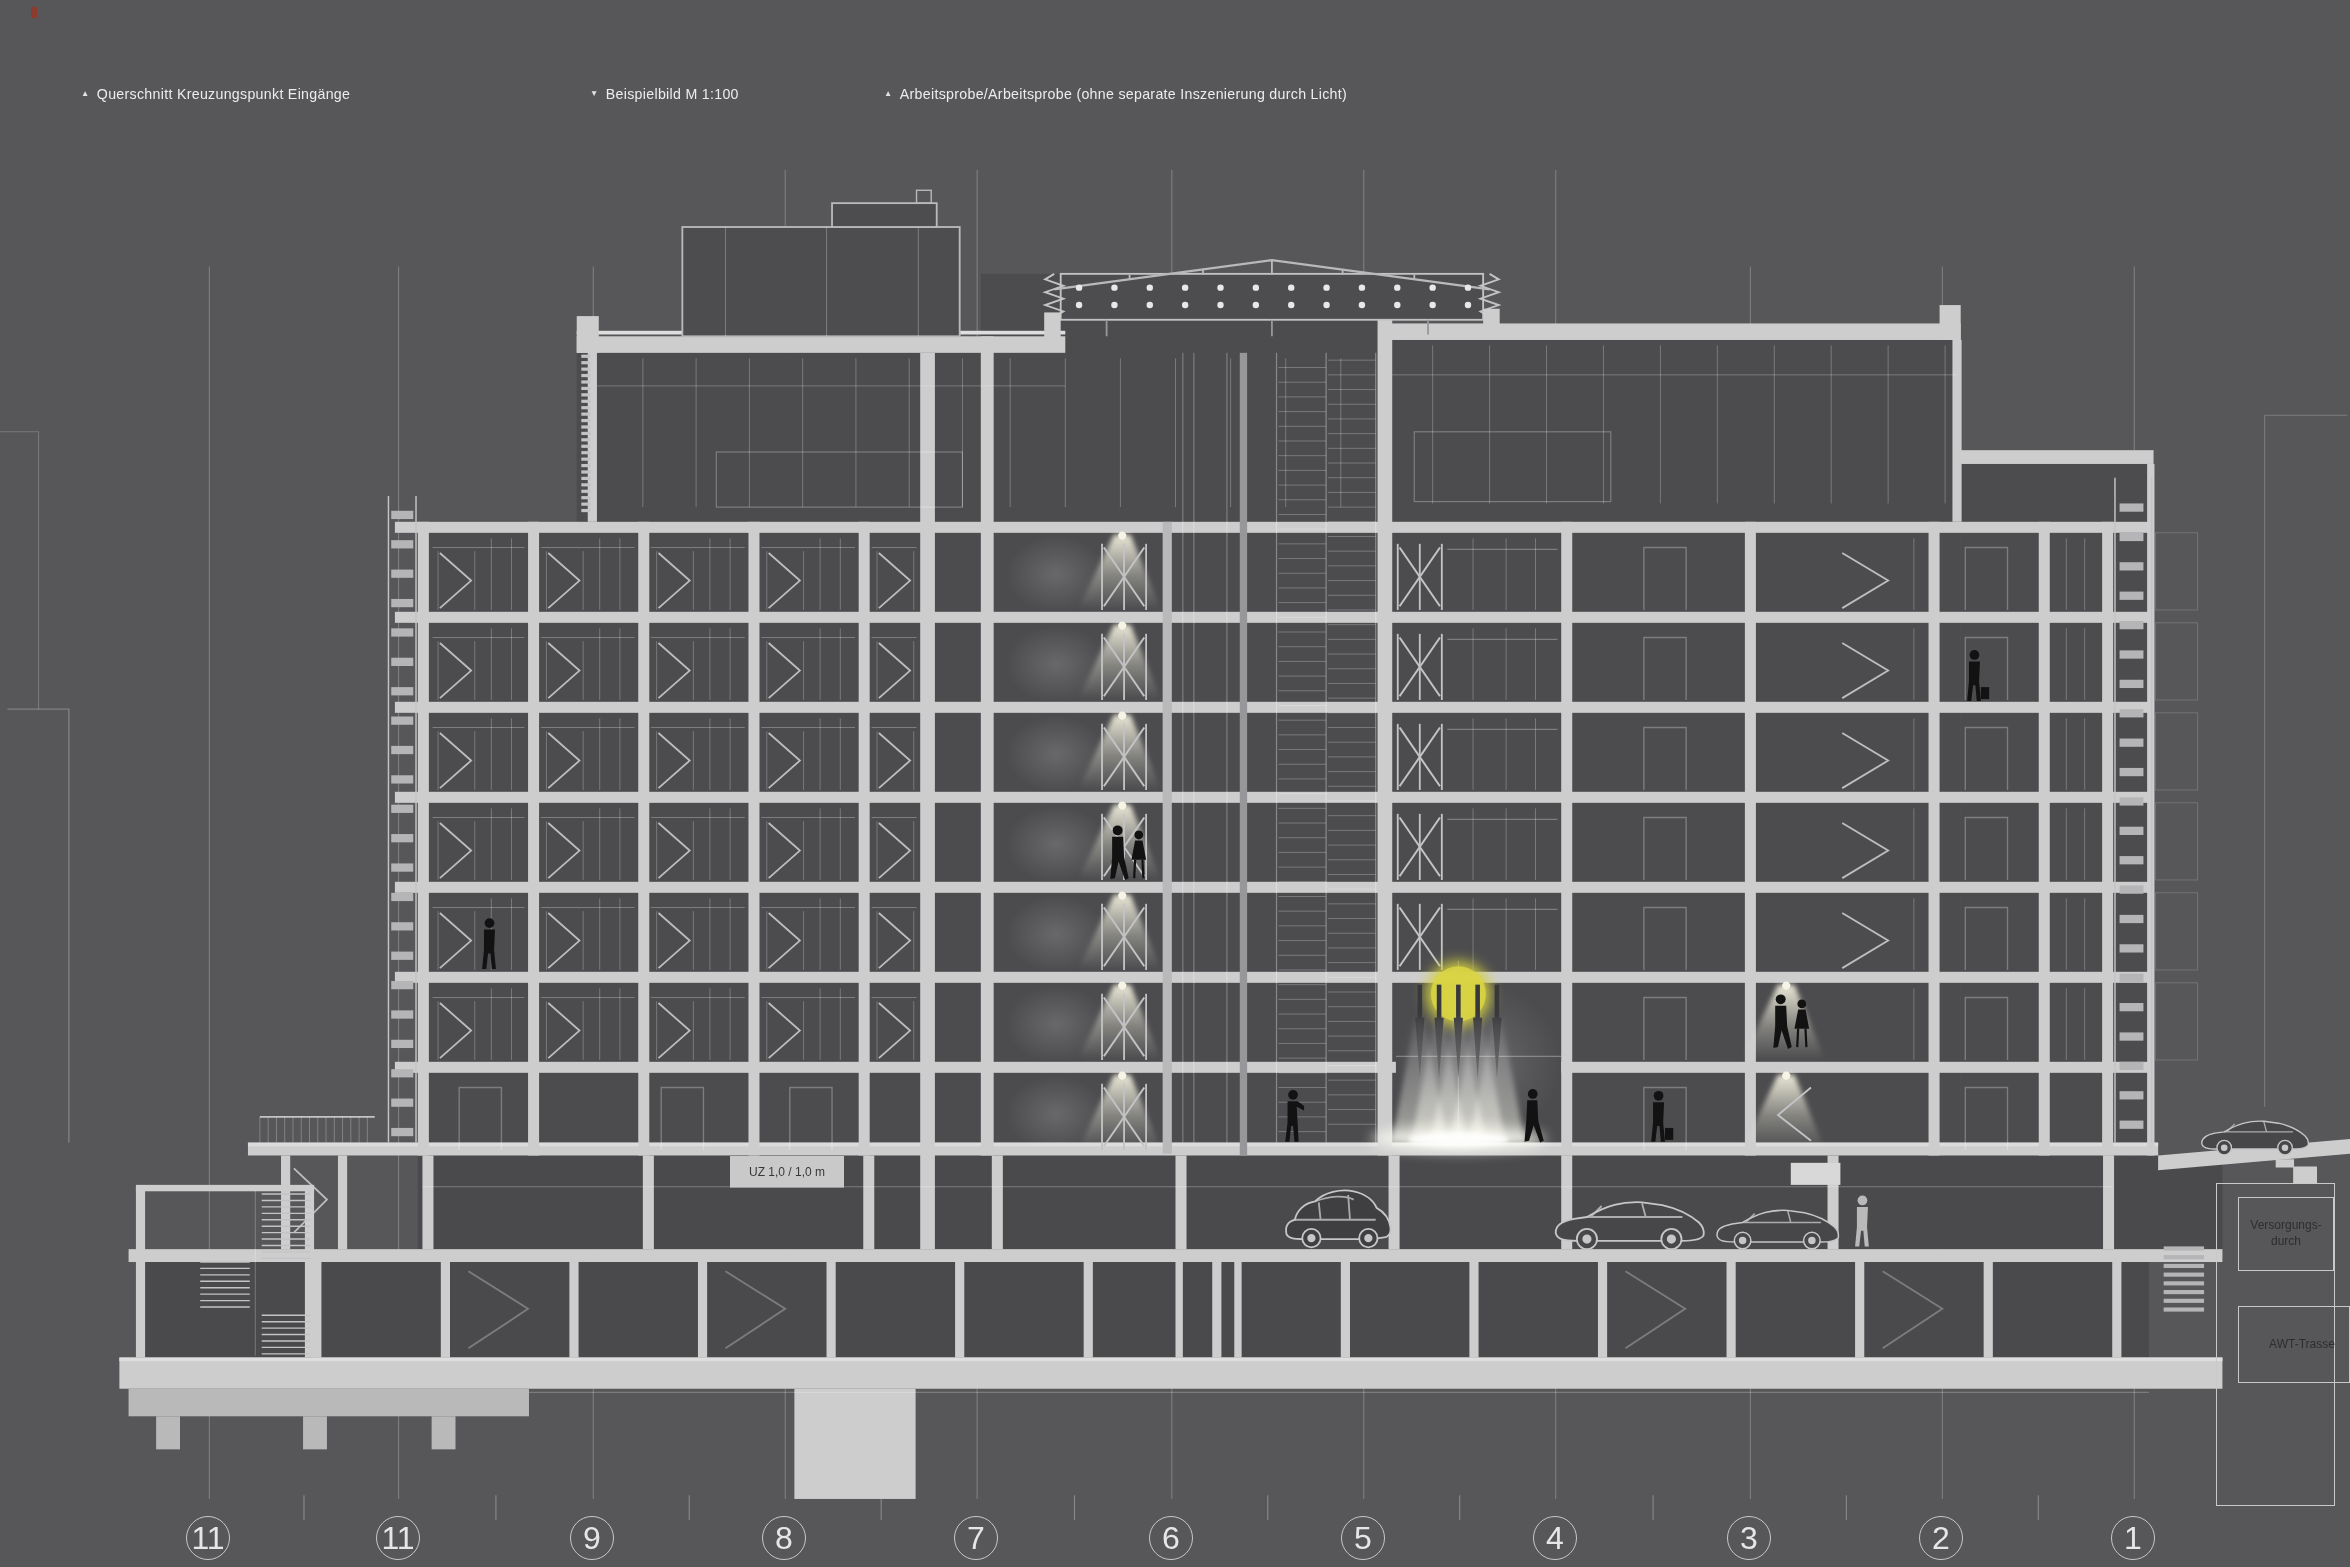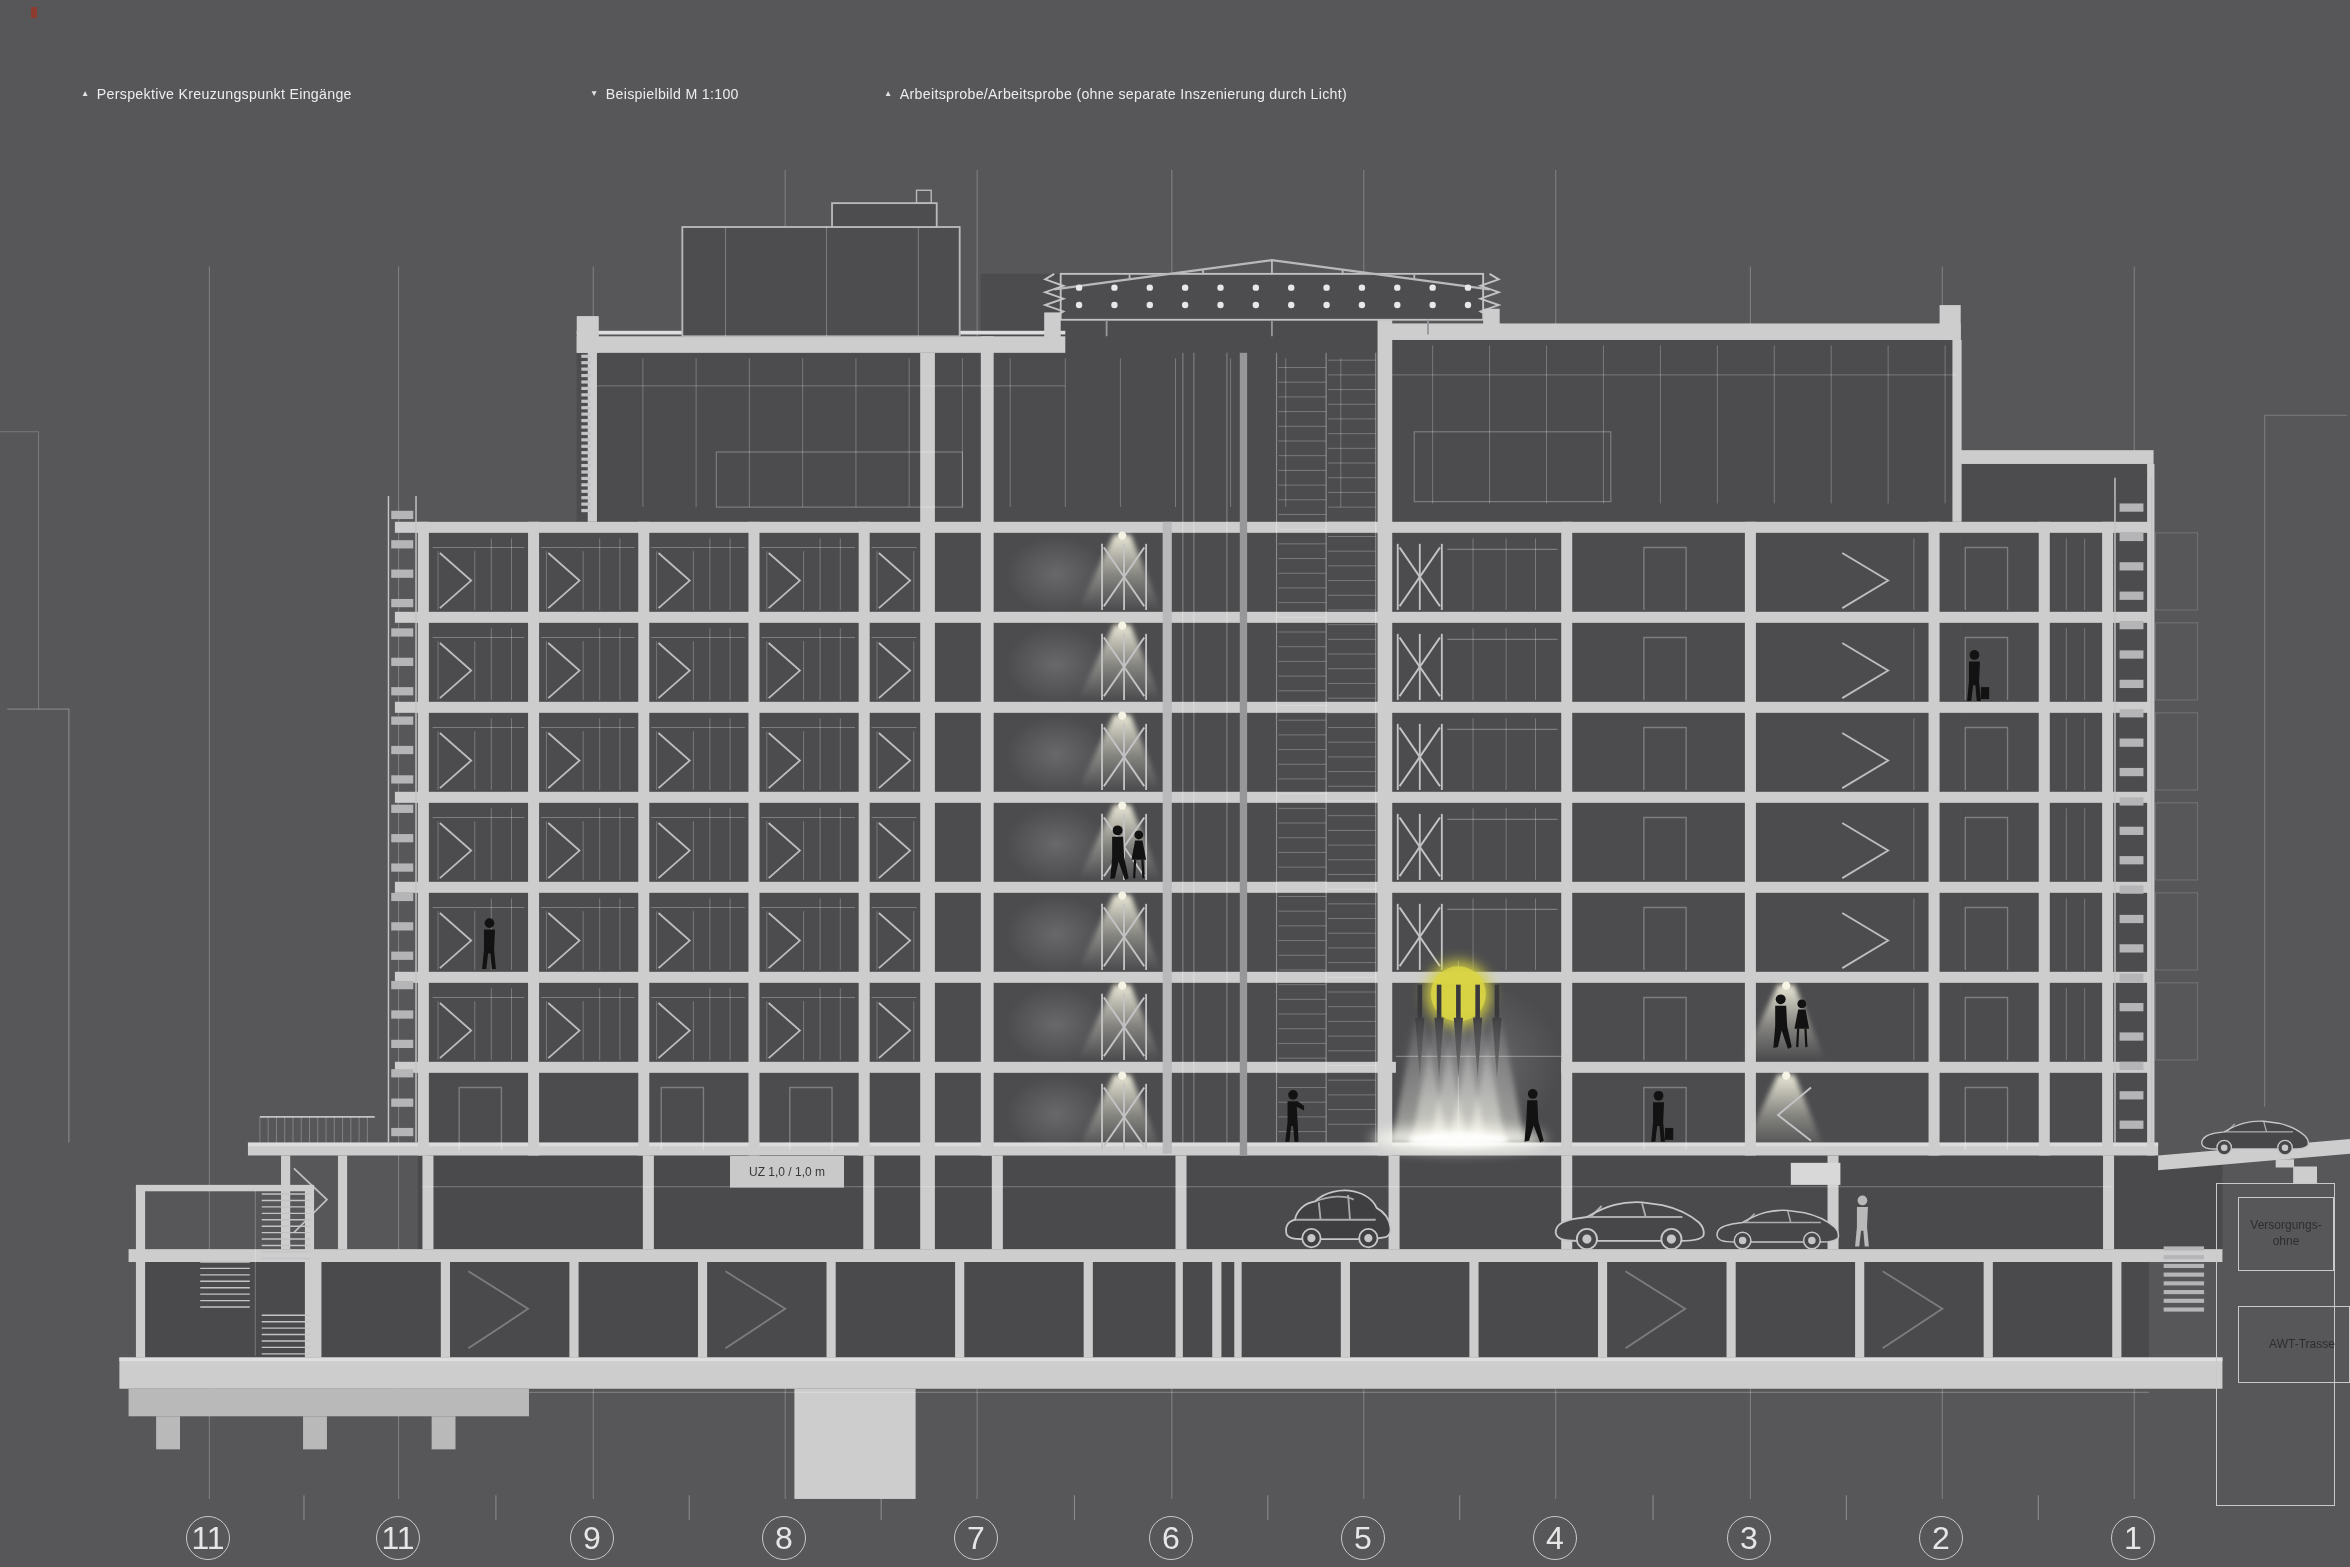--- a/index.html
+++ b/index.html
@@ -916,34 +916,34 @@
       <use href="#p-couple" x="1950" y="1142"></use>
       <use href="#p-bag" x="2150" y="764"></use>
       <use href="#p-stand" x="2028" y="1358" color="#b9b9b9"></use>
     </g>
   </svg>
 
   <div class="corner-mark"></div>
 
   <div class="note" style="left:81px;top:86px;">
     <span class="tri">▲</span>
-    <span>Perspektive Kreuzungspunkt Eingänge</span>
+    <span>Querschnitt Kreuzungspunkt Eingänge</span>
   </div>
   <div class="note" style="left:590px;top:86px;">
     <span class="tri">▼</span>
     <span>Beispielbild M 1:100</span>
   </div>
   <div class="note" style="left:884px;top:86px;">
     <span class="tri">▲</span>
     <span>Arbeitsprobe/Arbeitsprobe (ohne separate Inszenierung durch Licht)</span>
   </div>
 
   <div class="vbox" style="left:2216px;top:1183px;width:117px;height:321px;"></div>
   <div class="vbox inner" style="left:2238px;top:1197px;width:94px;height:72px;">Versorgungs-
-ohne</div>
+durch</div>
   <div class="vbox inner" style="left:2238px;top:1306px;width:94px;height:75px;padding-left:16px;">AWT-Trasse</div>
 
   <div class="uz">UZ 1,0 / 1,0 m</div>
 
   <div id="axis-layer">
       <div class="axis-circle" style="left: 186px;">11</div>
       <div class="axis-circle" style="left: 376px;">11</div>
       <div class="axis-circle" style="left: 570px;">9</div>
       <div class="axis-circle" style="left: 762px;">8</div>
       <div class="axis-circle" style="left: 954px;">7</div>

